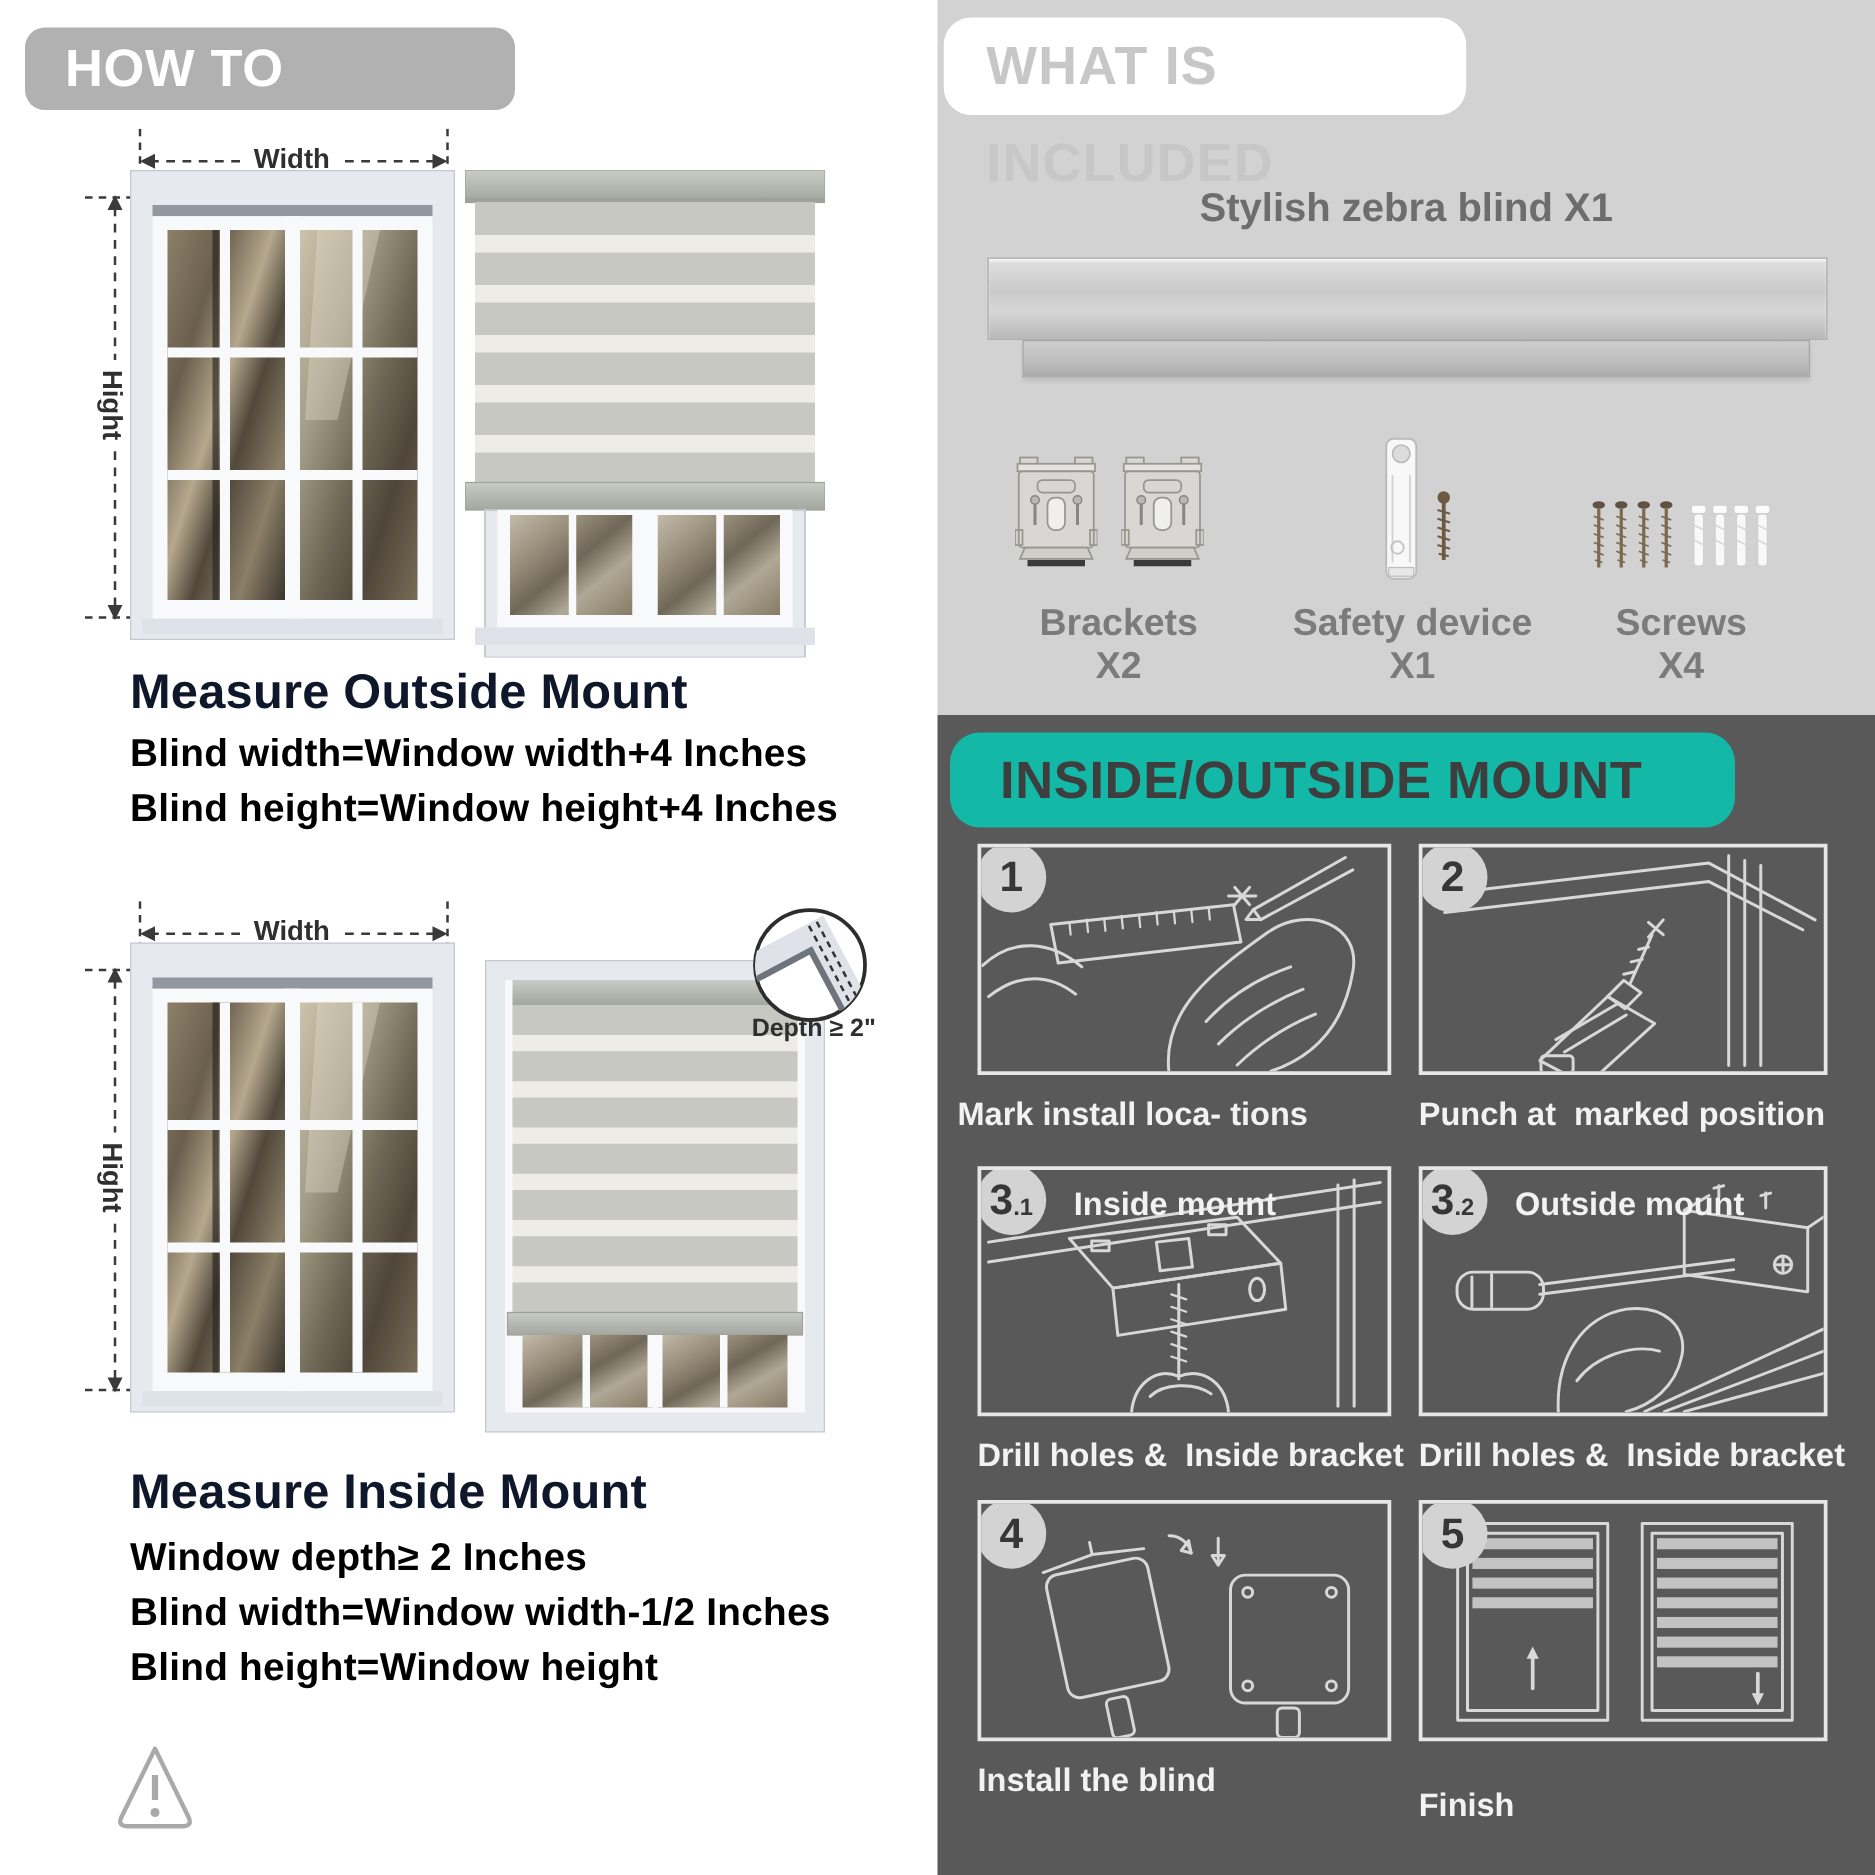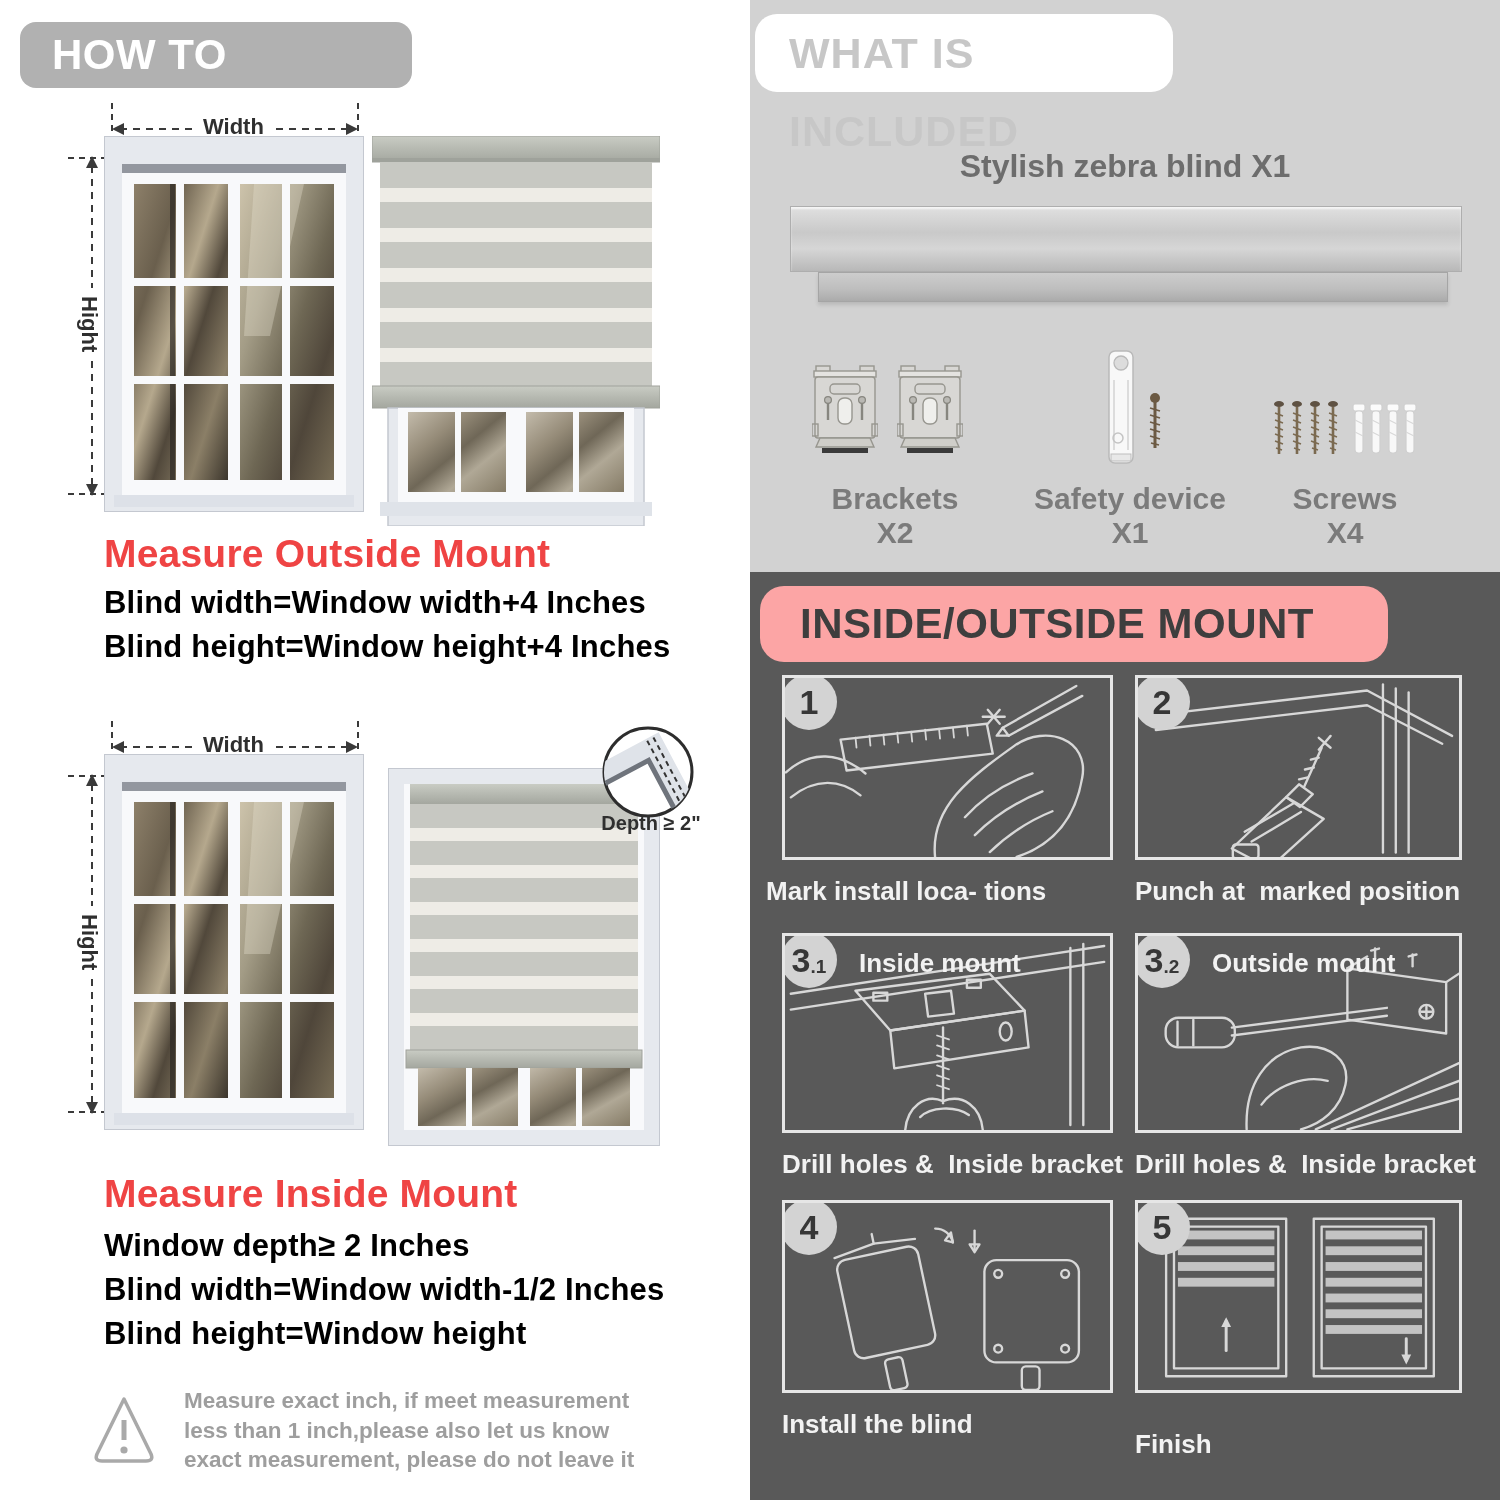--- a/index.html
+++ b/index.html
@@ -4,21 +4,21 @@
 <style>
   html,body{margin:0;padding:0;background:#ffffff;}
   *{box-sizing:border-box;}
   body{font-family:"Liberation Sans", sans-serif;}
   .canvas{position:relative;width:1500px;height:1500px;background:#ffffff;overflow:hidden;}
   .abs{position:absolute;}
 
   
   .pill-gray{left:20px;top:22px;width:392px;height:66px;background:#b1b1b1;border-radius:16px;
              color:#ffffff;font-weight:bold;font-size:42px;line-height:66px;padding-left:32px;letter-spacing:.5px;}
-  .sec-title{font-weight:bold;font-size:39px;color:#ef4444;letter-spacing:.2px;}
+  .sec-title{font-weight:bold;font-size:39px;color:#0f172a;letter-spacing:.2px;}
   .formula{font-weight:bold;font-size:31px;color:#000000;letter-spacing:.2px;}
   .mlabel{font-weight:bold;font-size:22px;color:#2f2f2f;background:#ffffff;padding:0 8px;}
   .vlabel{writing-mode:vertical-rl;font-weight:bold;font-size:22px;color:#2f2f2f;background:#ffffff;padding:8px 0;}
   .depth-label{font-weight:bold;font-size:20px;color:#2f2f2f;text-align:center;}
   .warn-text{font-weight:bold;font-size:22.5px;color:#9e9e9e;line-height:1.32;}
 
   
   .right-top{left:750px;top:0;width:750px;height:572px;background:#d2d2d2;}
   .pill-white{left:5px;top:14px;width:418px;height:78px;background:#ffffff;border-radius:22px;
               color:#c7c7c7;font-weight:bold;font-size:43px;line-height:78px;padding-left:34px;letter-spacing:1px;}
@@ -26,21 +26,21 @@
   .headrail-top{left:40px;top:206px;width:672px;height:66px;
       background:linear-gradient(#e0e0e0,#c9c9c9 40%,#d6d6d6 65%,#b8b8b8);
       border:1px solid #aeaeae;box-shadow:inset 0 2px 2px rgba(255,255,255,.7);}
   .headrail-bot{left:68px;top:272px;width:630px;height:30px;
       background:linear-gradient(#cdcdcd,#bdbdbd 60%,#ababab);
       border:1px solid #a5a5a5;box-shadow:0 3px 4px rgba(0,0,0,.12);}
   .item-label{font-weight:bold;font-size:30px;color:#7b7b7b;text-align:center;}
 
   
   .right-bottom{left:750px;top:572px;width:750px;height:928px;background:#595959;}
-  .pill-white2{left:10px;top:14px;width:628px;height:76px;background:#fca5a5;border-radius:24px;
+  .pill-white2{left:10px;top:14px;width:628px;height:76px;background:#14b8a6;border-radius:24px;
                color:#3e3e3e;font-weight:bold;font-size:42px;line-height:76px;padding-left:40px;letter-spacing:.5px;}
   .panel{border:3px solid #e6e6e6;background:#595959;overflow:hidden;}
   .badge{position:absolute;top:-4px;left:-4px;width:56px;height:56px;border-radius:50%;background:#d3d3d3;
          display:flex;align-items:center;justify-content:center;color:#373737;font-weight:bold;}
   .bnum{font-size:34px;line-height:1;}
   .bsub{font-size:19px;line-height:1;margin-top:12px;}
   .panel-title{position:absolute;left:74px;top:12px;color:#f2f2f2;font-weight:bold;font-size:26px;}
   .caption{color:#f2f2f2;font-weight:bold;font-size:26px;white-space:pre-wrap;width:345px;}
   .lineart{stroke:#d8d8d8;stroke-width:2.4;fill:none;stroke-linecap:round;stroke-linejoin:round;}
 </style>
@@ -225,21 +225,20 @@
     <div class="abs sec-title" style="left:104px;top:1172px;">Measure Inside Mount</div>
     <div class="abs formula" style="left:104px;top:1228px;">Window depth≥ 2 Inches</div>
     <div class="abs formula" style="left:104px;top:1272px;">Blind width=Window width-1/2 Inches</div>
     <div class="abs formula" style="left:104px;top:1316px;">Blind height=Window height</div>
 
     <svg class="abs" style="left:92px;top:1392px;" width="64" height="76" viewBox="0 0 64 76">
       <path d="M32,7 L59,62 Q62,69 54,69 L10,69 Q2,69 5,62 Z" fill="none" stroke="#a9a9a9" stroke-width="3.5" stroke-linejoin="round"></path>
       <line x1="32" y1="28" x2="32" y2="48" stroke="#a9a9a9" stroke-width="5"></line>
       <circle cx="32" cy="58" r="3.6" fill="#a9a9a9"></circle>
     </svg>
-    <div class="abs warn-text" style="left:184px;top:1386px;width:470px;">Measure exact inch, if meet measurement less than 1 inch,please also let us know exact measurement, please do not leave it</div>
   </section>
 
   <section class="abs right-top">
     <div class="abs pill-white">
       <span>WHAT IS INCLUDED</span>
     </div>
 
     <div class="abs blind-label">Stylish zebra blind X1</div>
 
     <div class="abs headrail-top"></div>

